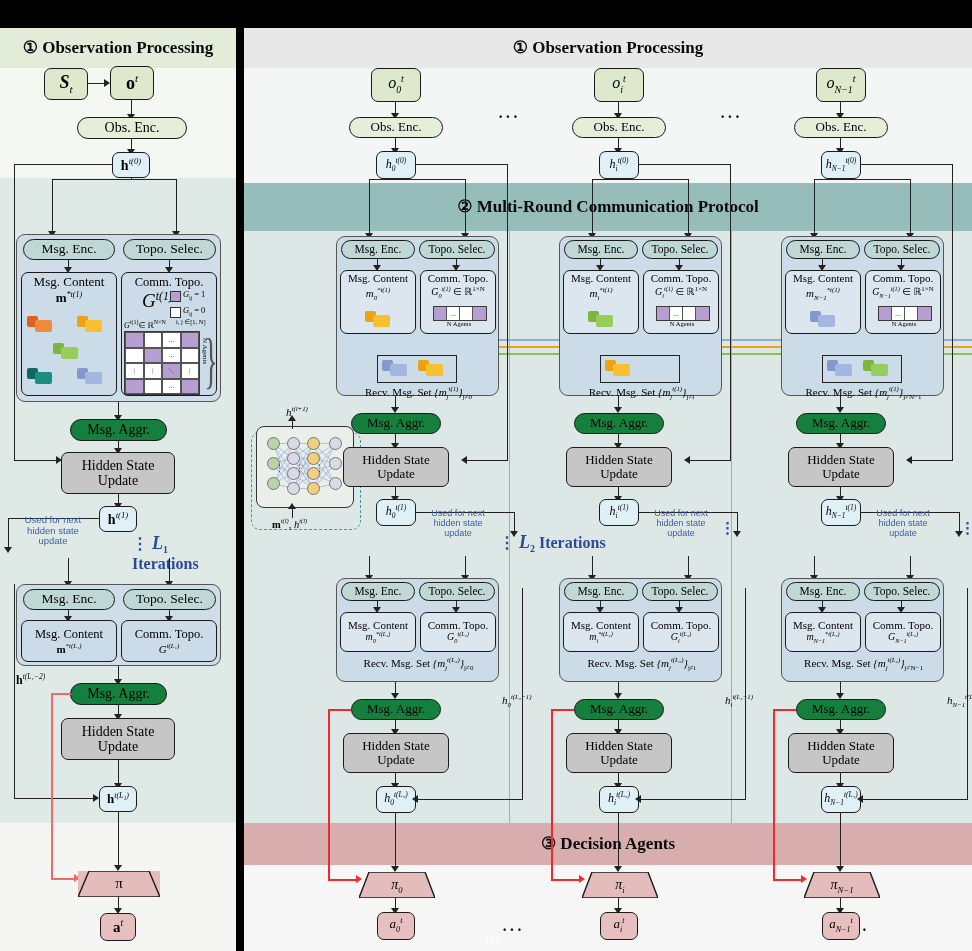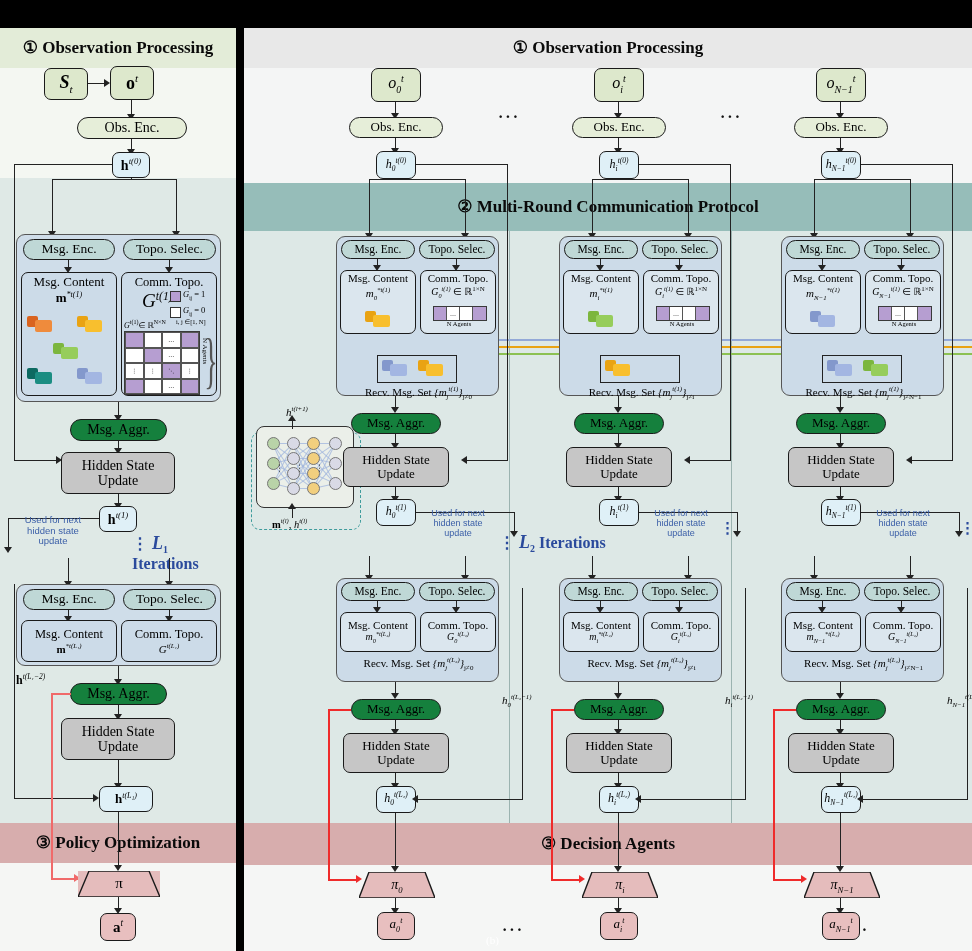--- a/index.html
+++ b/index.html
@@ -95,21 +95,20 @@
 <div id="root">
 
   <div id="leftPanel" class="panel">
 
     <div class="zone obsZ" style="top:0;height:150px;"></div>
     <div class="band obs" style="top:0;height:40px;font-size:17px;">① Observation Processing</div>
 
     <div class="zone commZ" style="top:150px;height:645px;"></div>
 
     <div class="zone polZ" style="top:795px;height:138px;"></div>
-    <div class="band pol" style="top:795px;height:40px;font-size:17px;">③ Policy Optimization</div>
 
     <div class="node rrect obsnode" style="left:44px;top:40px;width:44px;height:32px;font-size:18px;">
       <span class="ital"><b>S</b><sub>t</sub></span>
     </div>
     <div class="ln lnh" style="left:88px;top:55px;width:18px;"></div>
     <div class="arw arwr" style="left:104px;top:51px;"></div>
     <div class="node rrect obsnode" style="left:110px;top:38px;width:44px;height:34px;font-size:18px;">
       <span><b>o</b><sup class="ital">t</sup></span>
     </div>
     <div class="ln lnv" style="left:131px;top:72px;height:17px;"></div>
@@ -272,21 +271,21 @@
       <span>Msg. Aggr.</span>
     </div>
     <div class="ln lnv" style="left:118px;top:677px;height:12px;"></div>
     <div class="arw arwd" style="left:114px;top:686px;"></div>
     <div class="node rrect greyD" style="left:61px;top:690px;width:114px;height:42px;font-size:14px;flex-direction:column;">
       <span>Hidden State</span>
       <span>Update</span>
     </div>
     <div class="ln lnv" style="left:118px;top:732px;height:25px;"></div>
     <div class="arw arwd" style="left:114px;top:755px;"></div>
-    <div class="node rrect hnode" style="left:99px;top:758px;width:54px;height:26px;font-size:13px;">
+    <div class="node rrect hnode" style="left:99px;top:758px;width:38px;height:26px;font-size:13px;">
       <span><b>h</b><sup class="ital">t(L₁)</sup></span>
     </div>
 
     <div class="ln lnv" style="left:14px;top:556px;height:215px;"></div>
     <div class="ln lnh" style="left:14px;top:770px;width:83px;"></div>
     <div class="arw arwr" style="left:93px;top:766px;"></div>
     <div class="lbl" style="left:16px;top:645px;font-size:12px;">
       <b>h</b><sup class="ital">t(L₁−2)</sup>
     </div>
 

